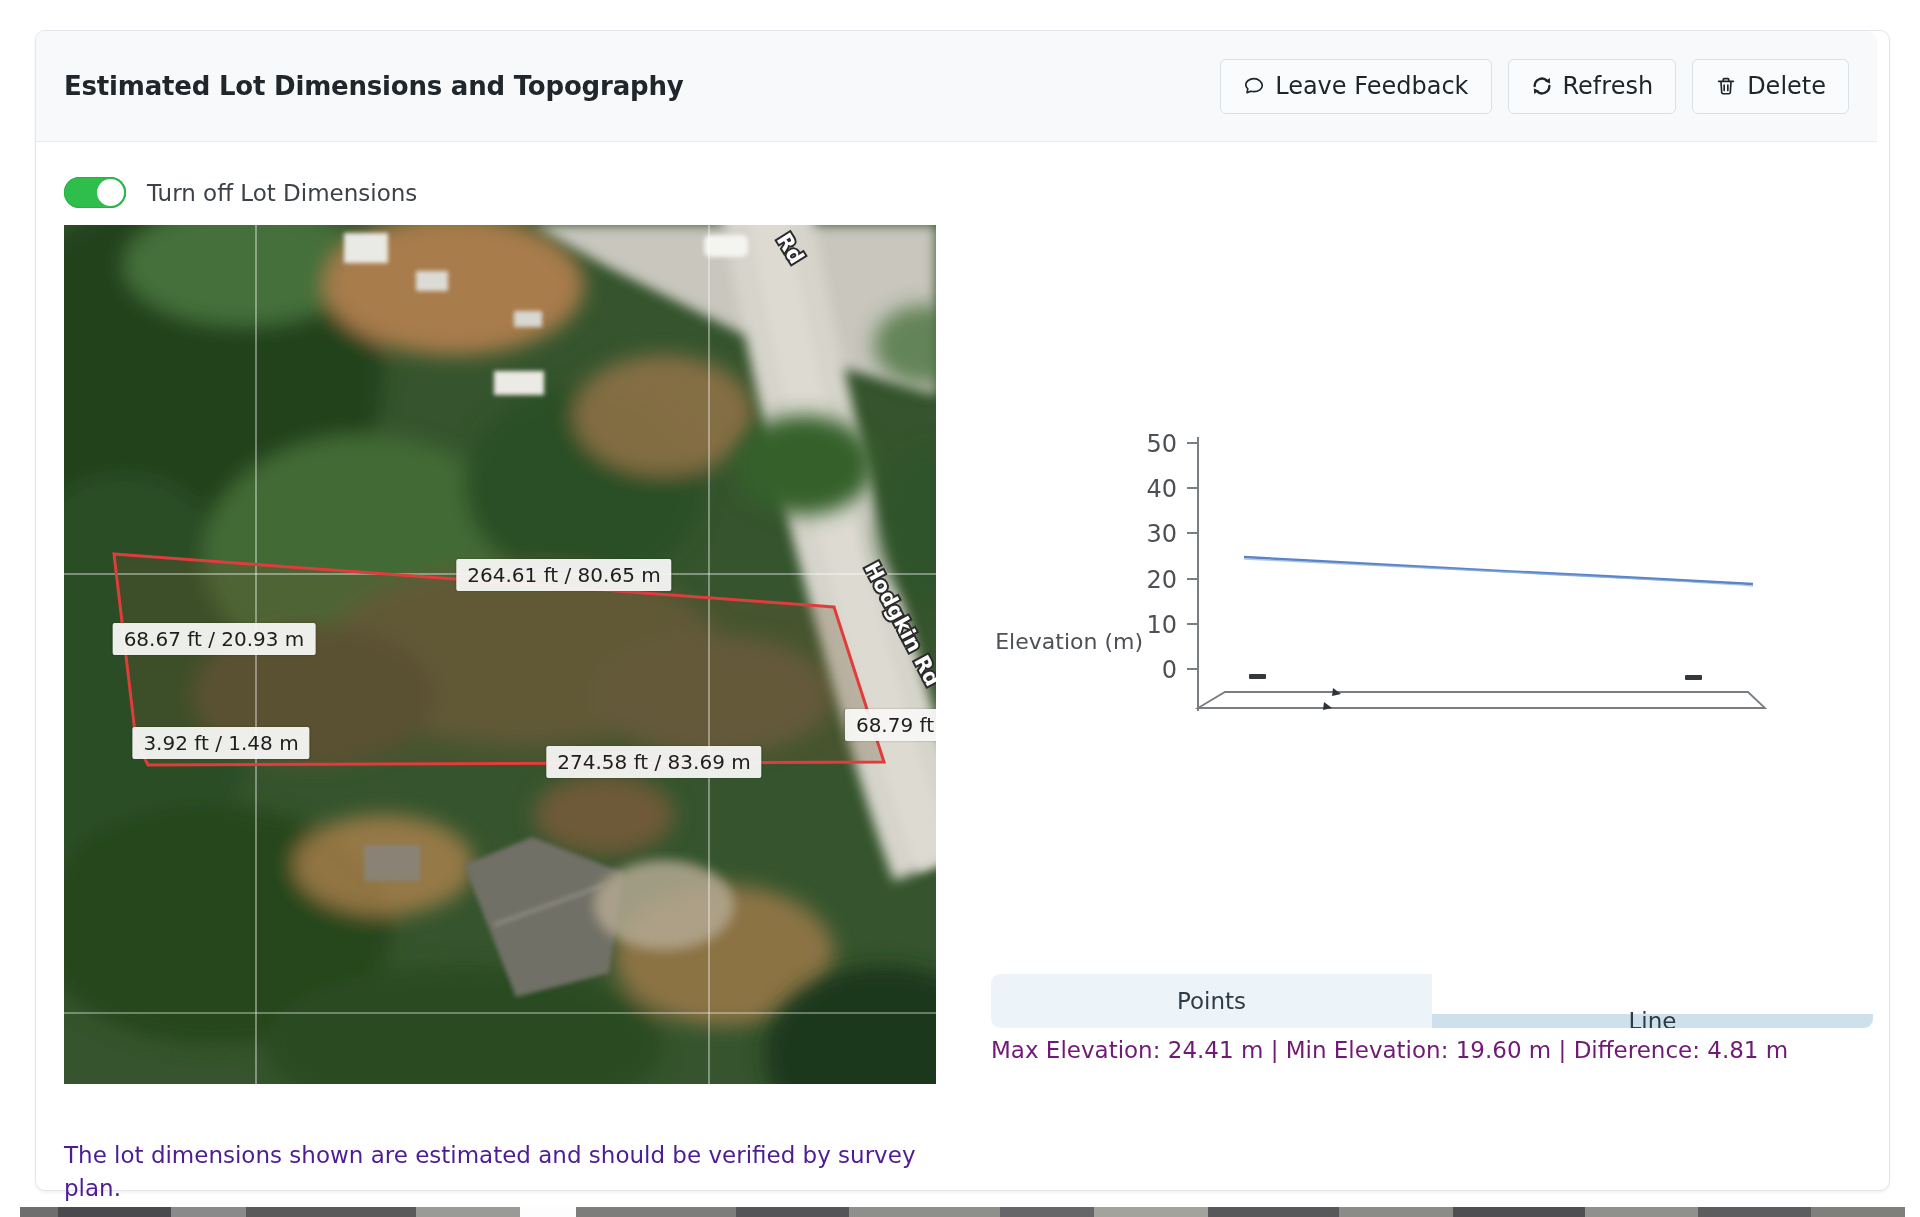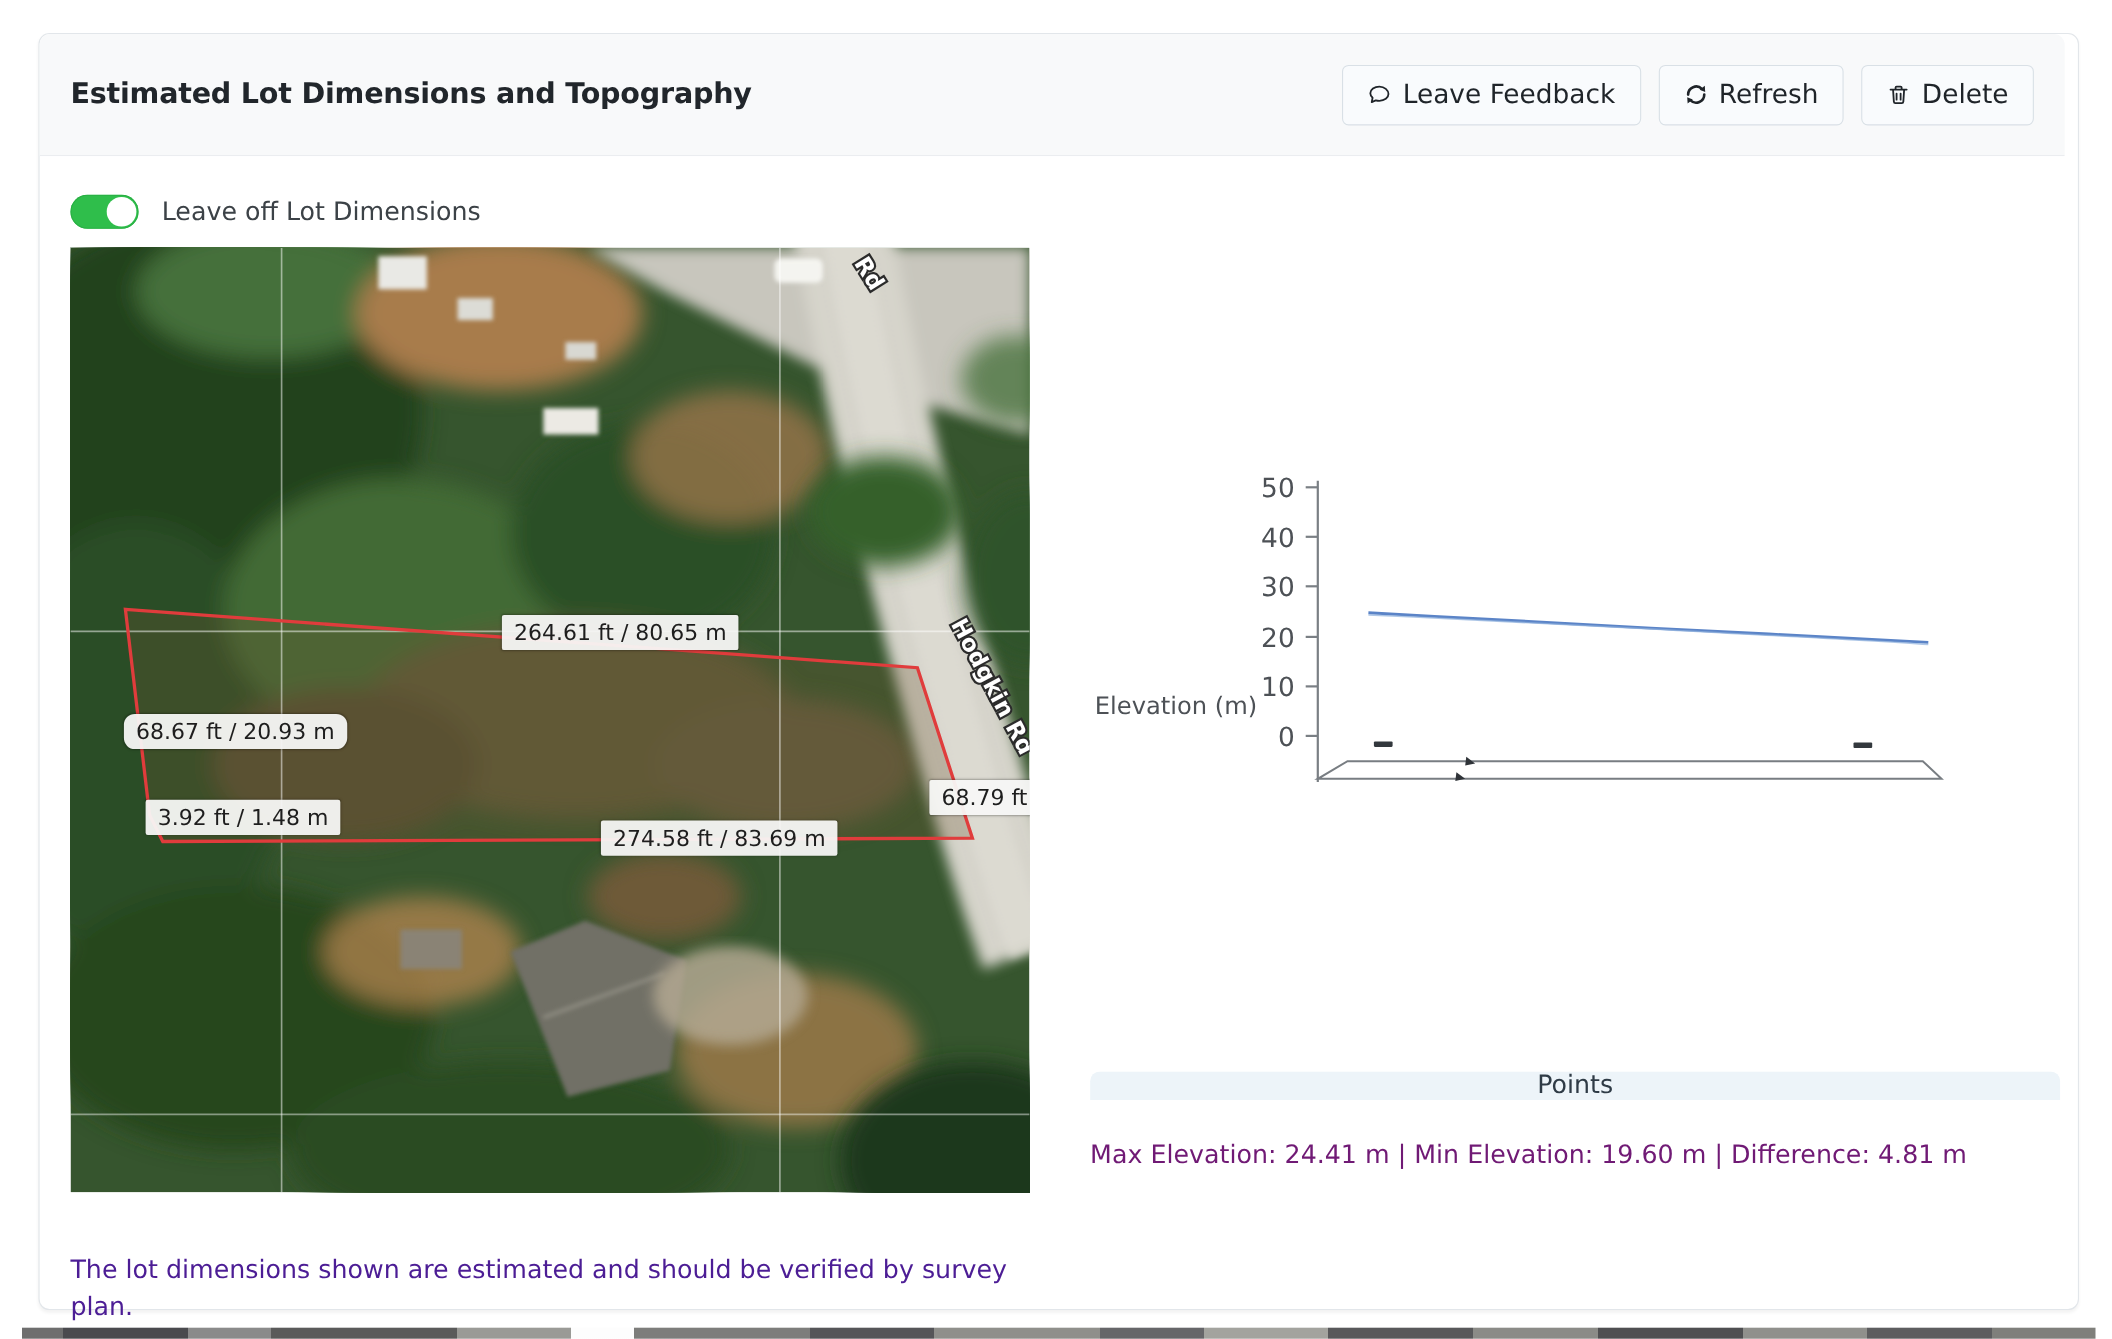--- a/index.html
+++ b/index.html
@@ -32,30 +32,30 @@
 
   .map-wrap { position:absolute; left:28px; top:194px; width:872px; height:859px;
               overflow:hidden; }
   .map-wrap svg { display:block; width:872px; height:859px; }
 
   .dim-label { position:absolute; transform:translate(-50%,-50%);
                background:rgba(247,247,245,.95); color:#1e1e1e; font-size:20px;
                padding:4px 11px; border-radius:2px; white-space:nowrap;
                box-shadow:0 0 2px rgba(0,0,0,.3); }
   .dl-top    { left:500px; top:350px; }
-  .dl-left   { left:150px; top:440px;border-radius:10px; }
+  .dl-left   { left:150px; top:414px; }
   .dl-jog    { left:157px; top:518px; }
   .dl-bottom { left:590px; top:537px; }
   .dl-right  { left:831px; top:460px;margin-top:40px; }
 
   .right-col { position:absolute; left:955px; top:194px; width:890px; height:860px; }
   .chart-svg { position:absolute; left:0; top:196px; width:890px; height:320px; }
 
   .tab-bar { position:absolute; left:0; top:749px; width:882px; height:54px;
-             display:flex; border-radius:9px; overflow:hidden;flex-direction:column; }
+             display:flex; border-radius:9px; overflow:hidden; }
   .tab { flex:1; display:flex; align-items:center; justify-content:center;
          font-size:23px; color:#2f3b46; cursor:pointer; }
   .tab-points { background:#edf4f9; }
   .tab-line   { background:#cfe0ed;margin-top:40px; }
 
   .stats-line { position:absolute; left:0; top:812px; font-size:23px;
                 color:#701a75; white-space:nowrap; }
 
   .footer-note { position:absolute; left:28px; top:1072px; width:870px;
                  font-size:23px; line-height:1.42; color:#4c1d95;margin-top:36px; }
@@ -103,21 +103,21 @@
         </span>
         <span>Delete</span>
       </button>
     </div>
   </div>
 
   <div class="toggle-row">
     <div class="toggle">
       <div class="toggle-knob"></div>
     </div>
-    <span class="toggle-label">Leave off Lot Dimensions</span>
+    <span class="toggle-label">Turn off Lot Dimensions</span>
   </div>
 
   <div class="map-wrap">
     <svg viewBox="0 0 872 859">
       <defs>
         <filter id="b2">
             <feGaussianBlur stdDeviation="2"></feGaussianBlur>
           </filter>
         <filter id="b4">
             <feGaussianBlur stdDeviation="4"></feGaussianBlur>

